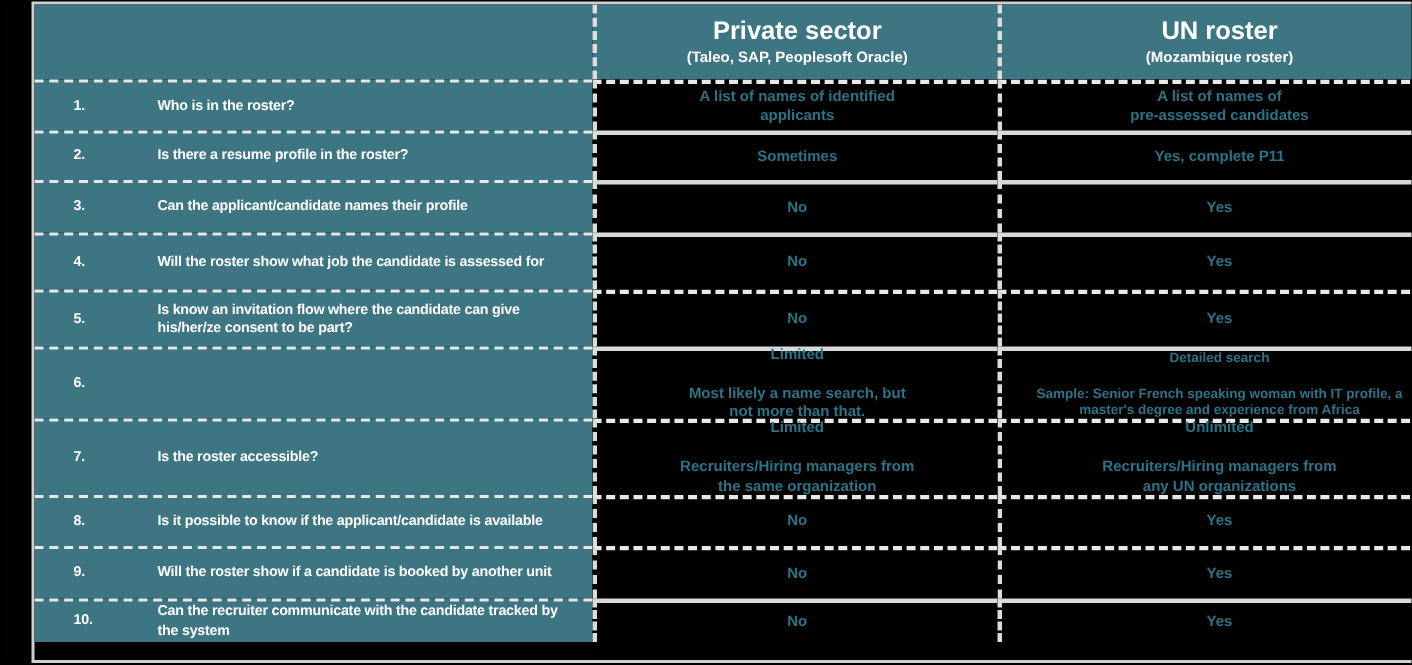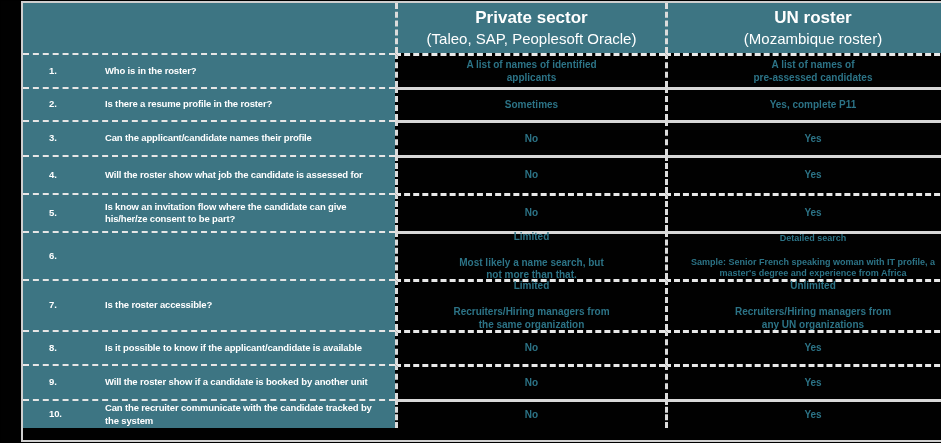--- a/index.html
+++ b/index.html
@@ -102,22 +102,22 @@
     justify-content: center;
     color: #ffffff;
     border-left: 3px dashed #dcdcdc;
   }
   .htitle {
     font-weight: bold;
     font-size: 17px;
     line-height: 1.1;
   }
   .hsub {
-    font-weight: normal;
-    font-size: 15px;
+    font-weight: bold;
+    font-size: 10px;
     margin-top: 2px;
   }
 </style>
 </head>
 <body>
 
 <div class="frame">
   <div class="tbl">
 
     <div class="row hrow">

